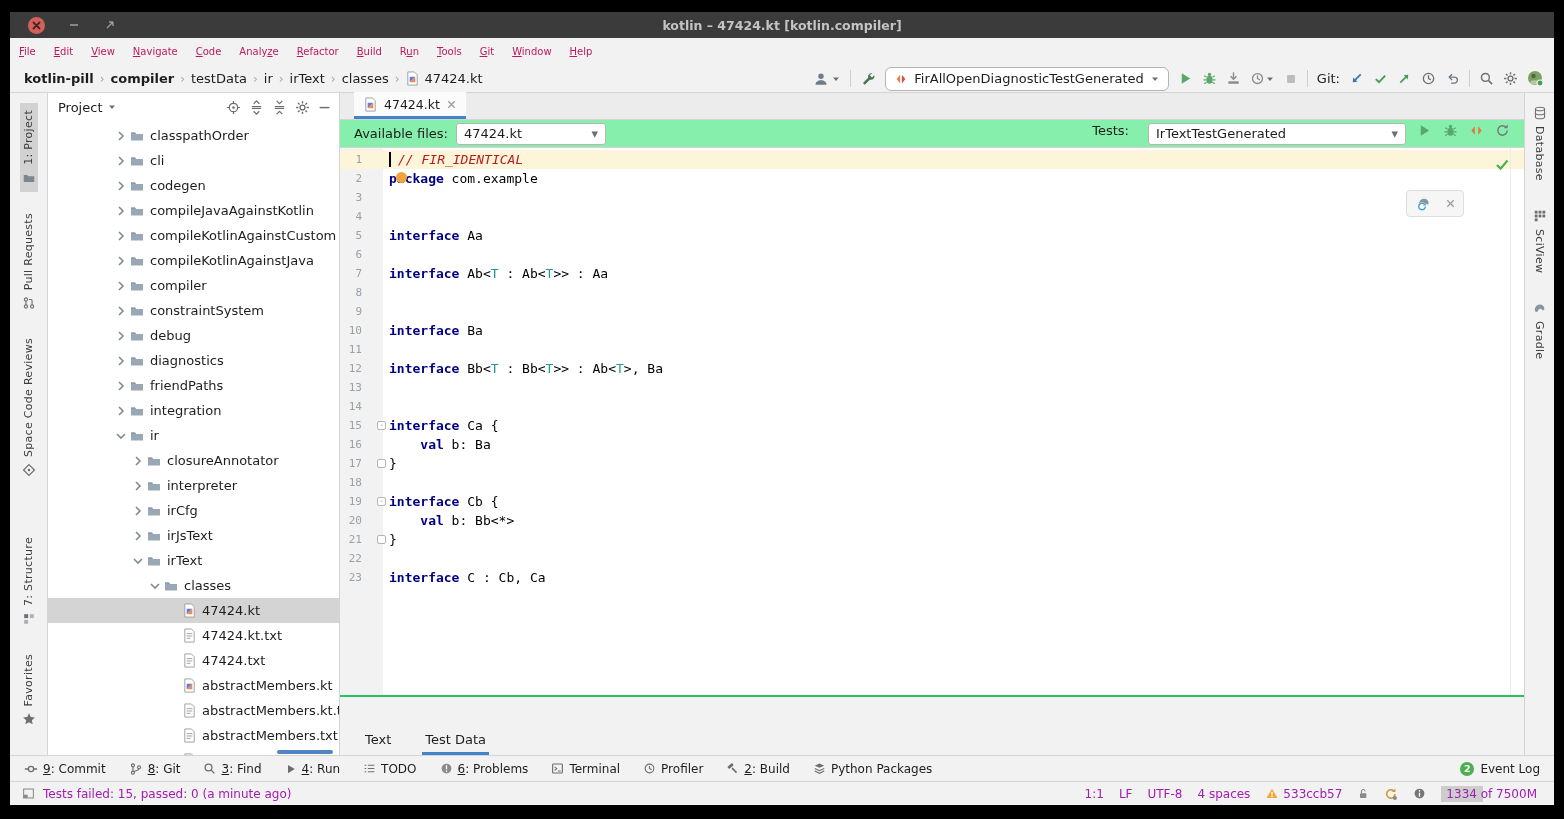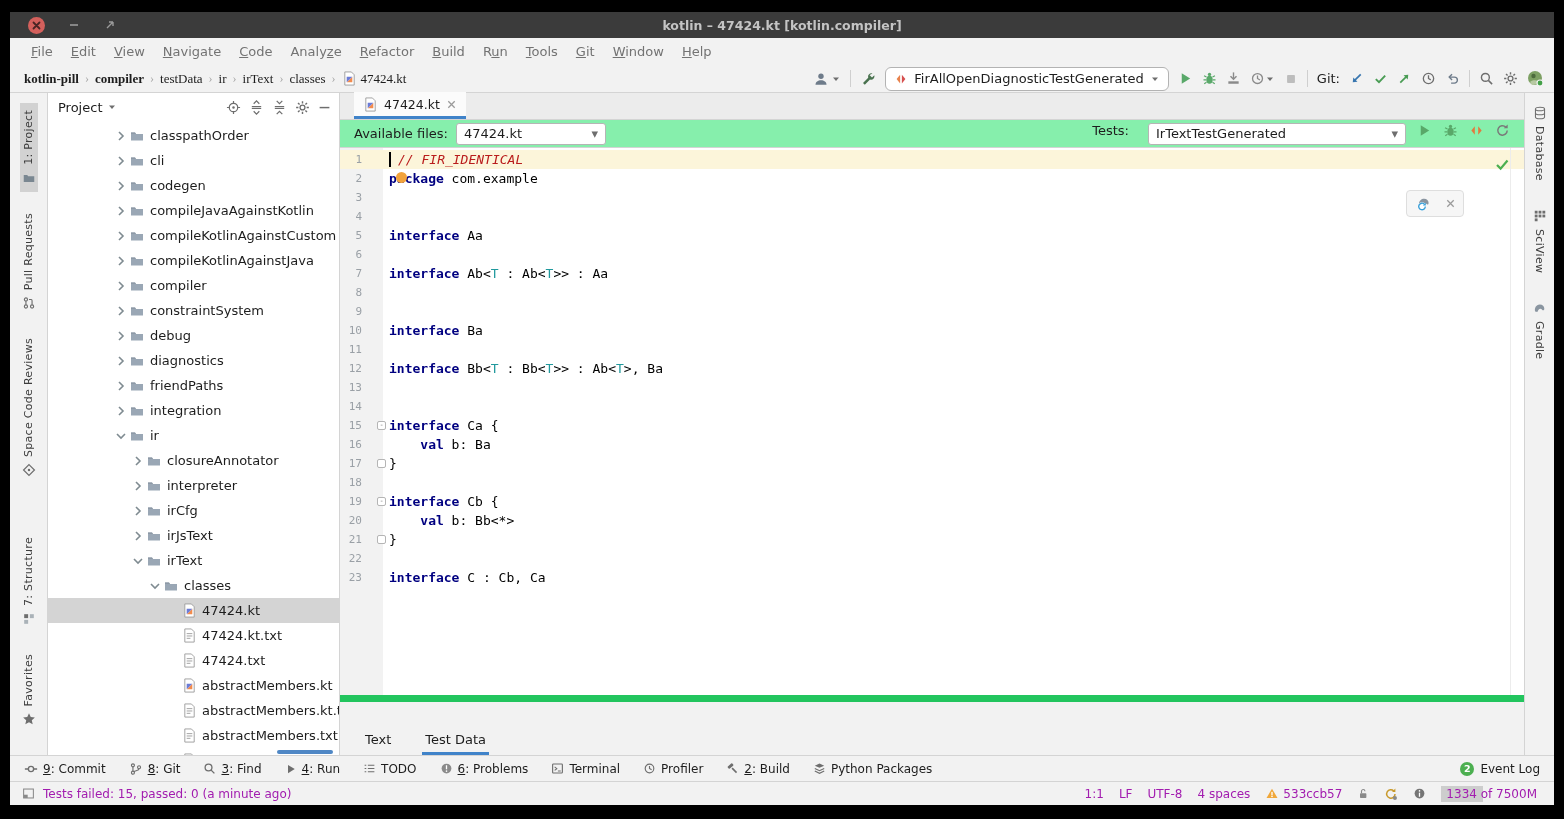--- a/index.html
+++ b/index.html
@@ -8,27 +8,27 @@
   .window{position:absolute;left:10px;top:12px;width:1544px;height:793px;background:#f2f2f2;display:flex;flex-direction:column;overflow:hidden;}
 
   
   .titlebar{height:26px;background:#3b3b3b;color:#c9c9c9;display:flex;align-items:center;position:relative;flex:none;}
   .winbtns{display:flex;align-items:center;gap:22px;padding-left:18px;}
   .btn-close{width:17px;height:17px;border-radius:50%;background:#d4605c;display:flex;align-items:center;justify-content:center;}
   .btn-min,.btn-restore{width:14px;height:14px;display:flex;align-items:center;justify-content:center;}
   .title-text{position:absolute;left:0;right:0;text-align:center;font-size:12.5px;font-weight:bold;color:#c4c4c4;}
 
   
-  .menubar{height:27px;display:flex;align-items:center;padding-left:12px;font-size:13px;color:#737373;flex:none;background:#f2f2f2;}
+  .menubar{height:27px;display:flex;align-items:center;font-size:10px;color:#be185d;flex:none;background:#f2f2f2;}
   .menu-item{padding:3px 9px;}
   .mn{text-decoration:underline;}
 
   
   .navbar{height:28px;display:flex;align-items:center;padding:0 10px 0 12px;border-bottom:1px solid #d4d4d4;background:#f2f2f2;flex:none;font-size:13px;color:#1d1d1d;}
-  .breadcrumbs{display:flex;align-items:center;white-space:nowrap;font-family:Liberation Serif, serif;}
+  .breadcrumbs{display:flex;align-items:center;white-space:nowrap;}
   .crumb{padding:0 2px;}
   .crumb.bold{font-weight:bold;}
   .crumb-sep{color:#a9a9a9;padding:0 4px;font-size:12px;}
   .nav-right{margin-left:auto;display:flex;align-items:center;gap:9px;}
   .vsep{width:1px;height:17px;background:#cfcfcf;}
   .runchip{height:24px;background:#fff;border:1px solid #b3b3b3;border-radius:6px;display:flex;align-items:center;gap:6px;padding:0 8px;font-size:13px;}
   .ic{display:inline-flex;align-items:center;justify-content:center;line-height:0;}
 
   
   .main{flex:1;display:flex;min-height:0;}
@@ -72,21 +72,21 @@
   .tok-cm{color:#b91c1c;font-style:italic;margin-left:9px;}
   .tok-tp{color:#20999d;}
   .tok-pl{color:#000;}
   .caret-bar{position:absolute;left:49px;top:2px;width:1.5px;height:15px;background:#000;}
   .hint-dot{position:absolute;left:56px;top:3px;width:11px;height:11px;border-radius:50%;background:#f2a33c;}
   .fm{position:absolute;right:3px;top:5px;width:9px;height:9px;border:1px solid #b5b5b5;background:#fff;border-radius:2px;color:#777;font:7px/7px "DejaVu Sans Mono",monospace;text-align:center;}
   .edit-ok{position:absolute;right:14px;top:8px;}
   .gradle-popup{position:absolute;right:60px;top:42px;width:58px;height:27px;background:#f6f6f6;border:1px solid #dedede;border-radius:4px;display:flex;align-items:center;justify-content:center;gap:9px;}
   .sbtrack{position:absolute;right:13px;top:0;bottom:0;width:1px;background:#ececec;}
 
-  .bottomtabs{height:60px;background:#f2f2f2;border-top:7px solid #22c55e;display:flex;align-items:flex-end;padding-left:22px;gap:28px;flex:none;}
+  .bottomtabs{height:60px;background:#f2f2f2;border-top:2px solid #22c55e;display:flex;align-items:flex-end;padding-left:22px;gap:28px;flex:none;}
   .btab{padding:4px 3px 5px;font-size:13px;color:#1d1d1d;border-bottom:3px solid transparent;}
   .btab.active{border-color:#4083c9;}
 
   
   .toolwinbar{height:26px;background:#f2f2f2;border-top:1px solid #d4d4d4;display:flex;align-items:center;padding:0 14px 0 14px;gap:23px;font-size:12px;color:#1d1d1d;flex:none;}
   .twb-item{display:flex;align-items:center;gap:5px;}
   .twb-right{margin-left:auto;display:flex;align-items:center;gap:6px;}
   .badge{width:14px;height:14px;border-radius:50%;background:#4caf50;color:#fff;font-size:9.5px;font-weight:bold;display:flex;align-items:center;justify-content:center;}
 
   

